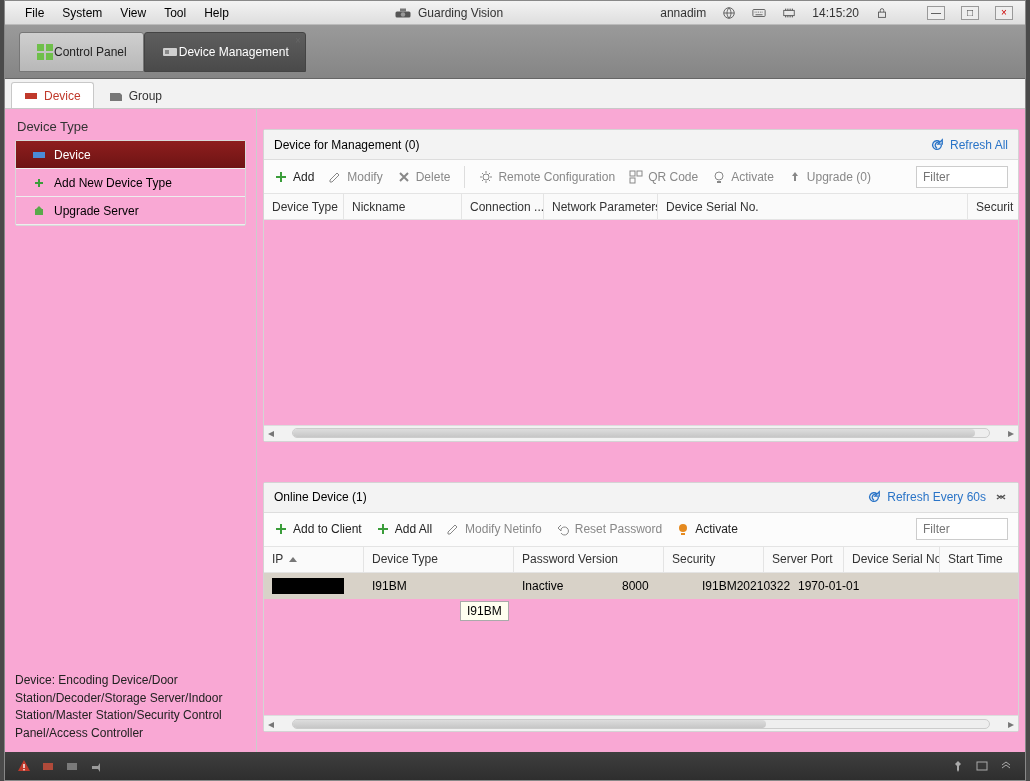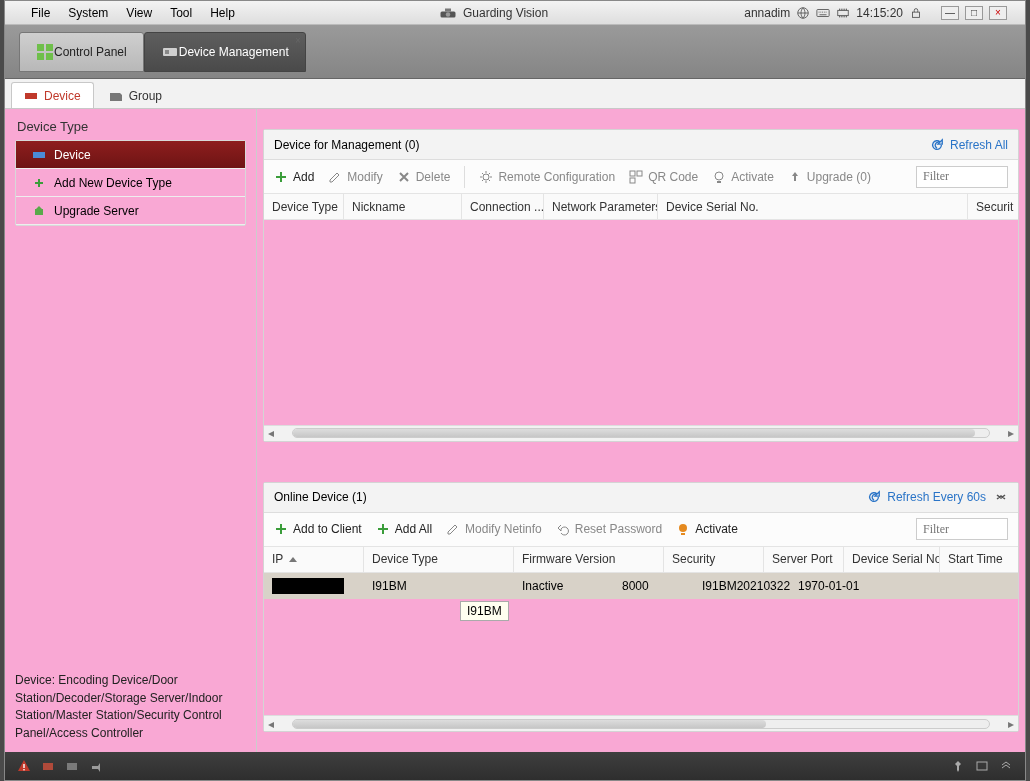--- a/index.html
+++ b/index.html
@@ -1,24 +1,24 @@
 <!DOCTYPE html>
 <html><head>
 <meta charset="utf-8">
 <style>
 * { box-sizing: border-box; margin: 0; padding: 0; font-family: "Segoe UI", Tahoma, sans-serif; font-size: 12px; }
 html, body { width: 1030px; height: 781px; overflow: hidden; background: #4a4a4a; }
 .window { width: 1022px; height: 781px; margin-left: 4px; background: #e8e8e8; display: flex; flex-direction: column; border: 1px solid #888; }
 
 
-.titlebar { height: 24px; background: linear-gradient(#f3f3f3,#dedede); display: flex; align-items: center; padding: 0 18px; border-bottom: 1px solid #bbb; }
+.titlebar { height: 24px; background: linear-gradient(#f3f3f3,#dedede); display: flex; align-items: center; padding: 0 12px; border-bottom: 1px solid #bbb; }
 .menu { display: flex; gap: 2px; }
 .menu-item { padding: 3px 8px; cursor: default; }
 .title-center { flex: 1; display: flex; justify-content: center; align-items: center; gap: 6px; color: #333; }
-.title-right { display: flex; align-items: center; gap: 6px; color: #333; }
+.title-right { display: flex; align-items: center; gap: 16px; color: #333; }
 .app-icon { width: 18px; height: 14px; }
 .sys-icon { width: 14px; height: 14px; color: #555; }
 .win-btn { width: 18px; height: 14px; border: 1px solid #999; background: #eee; display: flex; align-items: center; justify-content: center; font-size: 10px; }
 .win-btn.close { color: #c00; }
 
 
 .toolbar { height: 54px; background: linear-gradient(#9a9a9a,#858585); display: flex; align-items: center; padding-left: 14px; gap: 0; border-bottom: 1px solid #666; }
 .tool-tab { height: 40px; padding: 0 16px; display: flex; align-items: center; color: #222; border-radius: 3px 3px 0 0; position: relative; }
 .tool-tab.inactive { background: linear-gradient(#cfcfcf,#b8b8b8); border: 1px solid #777; }
 .tool-tab.active { background: linear-gradient(#5e5e5e,#4a4a4a); color: #fff; border: 1px solid #444; }
@@ -51,21 +51,21 @@
 .panel-head .spacer { flex: 1; }
 .refresh { color: #2a74c7; display: flex; align-items: center; gap: 6px; }
 .refresh svg { width: 14px; height: 14px; }
 
 .actionbar { height: 34px; display: flex; align-items: center; gap: 14px; padding: 0 10px; border-bottom: 1px solid #e4e4e4; background: #fcfcfc; }
 .action { display: flex; align-items: center; gap: 5px; color: #888; }
 .action.enabled { color: #222; }
 .action.green svg { color: #3a9d3a; }
 .divider-v { width: 1px; height: 22px; background: #ddd; }
 .filter { margin-left: auto; }
-.filter input { width: 92px; height: 22px; border: 1px solid #ccc; padding: 0 6px; font-size: 12px; color: #888; font-family: Liberation Serif, serif; }
+.filter input { width: 92px; height: 22px; border: 1px solid #ccc; padding: 0 6px; font-size: 12px; color: #888; }
 
 .thead { height: 26px; display: flex; align-items: center; border-bottom: 1px solid #e4e4e4; background: #fafafa; color: #333; position: relative; }
 .th { padding: 0 8px; border-right: 1px solid #e4e4e4; height: 100%; display: flex; align-items: center; white-space: nowrap; overflow: hidden; }
 .tbody { flex: 1; overflow: hidden; position: relative; }
 .trow { height: 26px; display: flex; align-items: center; }
 .trow.highlight { background: #d8d2c8; }
 .td { padding: 0 8px; height: 100%; display: flex; align-items: center; white-space: nowrap; overflow: hidden; }
 
 .hscroll { height: 16px; background: #f2f2f2; border-top: 1px solid #ddd; display: flex; align-items: center; }
 .hscroll .track { flex: 1; height: 10px; background: #eee; margin: 0 14px; border: 1px solid #ccc; border-radius: 5px; position: relative; }
@@ -327,21 +327,21 @@
           <div class="filter">
             <input placeholder="Filter" style="">
           </div>
         </div>
         <div class="thead">
           <div class="th" style="width:100px">
             <span>IP</span>
             <span class="sorter"></span>
           </div>
           <div class="th" style="width:150px">Device Type</div>
-          <div class="th" style="width:150px">Firmware Version</div>
+          <div class="th" style="width:150px">Password Version</div>
           <div class="th" style="width:100px">Security</div>
           <div class="th" style="width:80px">Server Port</div>
           <div class="th" style="width:96px">Device Serial No.</div>
           <div class="th" style="flex:1;border-right:none">Start Time</div>
         </div>
         <div class="tbody">
           <div class="trow highlight">
             <div class="td" style="width:100px">
                 <div class="ip-block"></div>
               </div>

